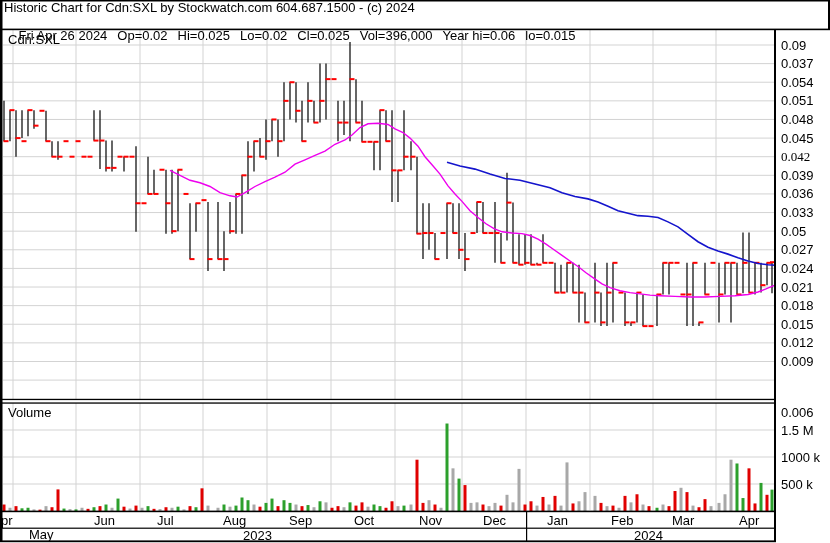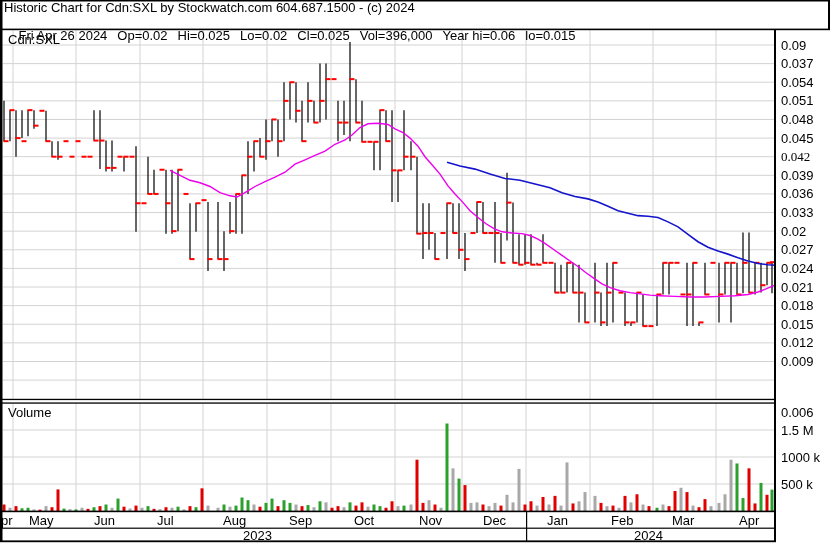--- a/index.html
+++ b/index.html
@@ -453,38 +453,38 @@
       <div class="axis-label" style="top: 37.5px;">0.09</div>
       <div class="axis-label" style="top: 56.117px;">0.037</div>
       <div class="axis-label" style="top: 74.734px;">0.054</div>
       <div class="axis-label" style="top: 93.351px;">0.051</div>
       <div class="axis-label" style="top: 111.968px;">0.048</div>
       <div class="axis-label" style="top: 130.585px;">0.045</div>
       <div class="axis-label" style="top: 149.202px; font-family: Liberation Serif, serif;">0.042</div>
       <div class="axis-label" style="top: 167.819px;">0.039</div>
       <div class="axis-label" style="top: 186.436px;">0.036</div>
       <div class="axis-label" style="top: 205.053px; text-align: center;">0.033</div>
-      <div class="axis-label" style="top: 223.67px;">0.02</div>
+      <div class="axis-label" style="top: 223.67px;">0.05</div>
       <div class="axis-label" style="top: 242.287px;">0.027</div>
       <div class="axis-label" style="top: 260.904px;">0.024</div>
       <div class="axis-label" style="top: 279.521px;">0.021</div>
       <div class="axis-label" style="top: 298.138px;">0.018</div>
       <div class="axis-label" style="top: 316.755px;">0.015</div>
       <div class="axis-label" style="top: 335.372px;">0.012</div>
       <div class="axis-label" style="top: 353.989px;">0.009</div>
       <div class="axis-label" style="top: 372.606px; margin-top: 32px;">0.006</div>
     </div>
   <div id="volume-axis">
       <div class="axis-label" style="top: 422.5px;">1.5 M</div>
       <div class="axis-label" style="top: 449.5px;">1000 k</div>
       <div class="axis-label" style="top: 476.5px;">500 k</div>
     </div>
   <div id="month-axis">
       <div class="month-label" style="left: 1px;">pr</div>
-      <div class="month-label" style="left: 29px;">May</div>
+      <div class="month-label" style="left: 29px; margin-top: 14px;">May</div>
       <div class="month-label" style="left: 94px;">Jun</div>
       <div class="month-label" style="left: 157px;">Jul</div>
       <div class="month-label" style="left: 223px;">Aug</div>
       <div class="month-label" style="left: 289px;">Sep</div>
       <div class="month-label" style="left: 354px;">Oct</div>
       <div class="month-label" style="left: 419px;">Nov</div>
       <div class="month-label" style="left: 483px;">Dec</div>
       <div class="month-label" style="left: 547px;">Jan</div>
       <div class="month-label" style="left: 611px;">Feb</div>
       <div class="month-label" style="left: 672px;">Mar</div>

